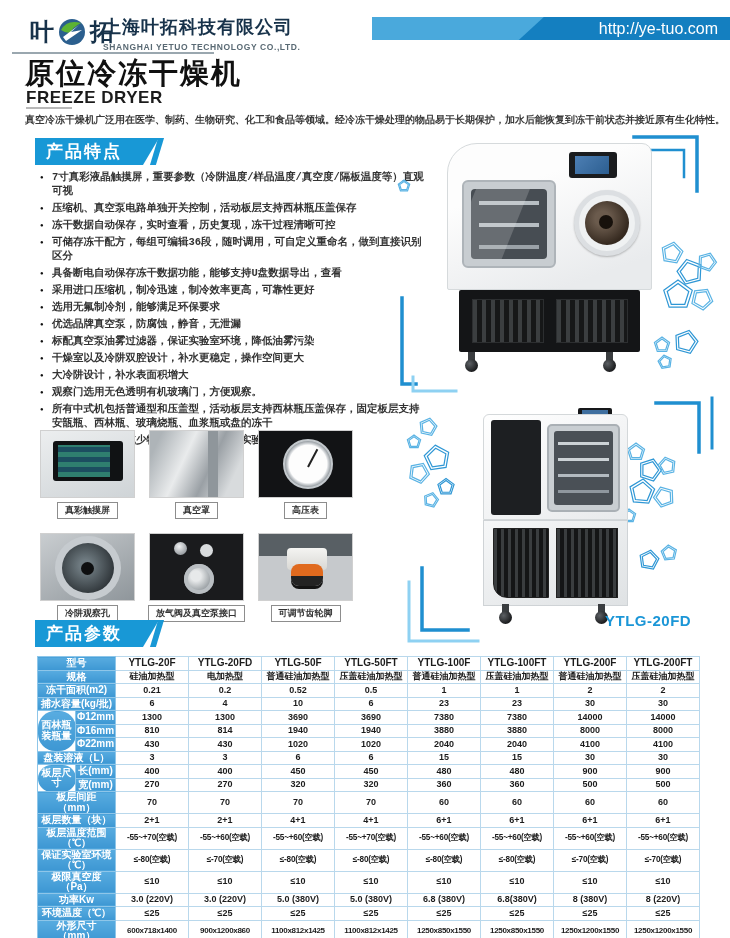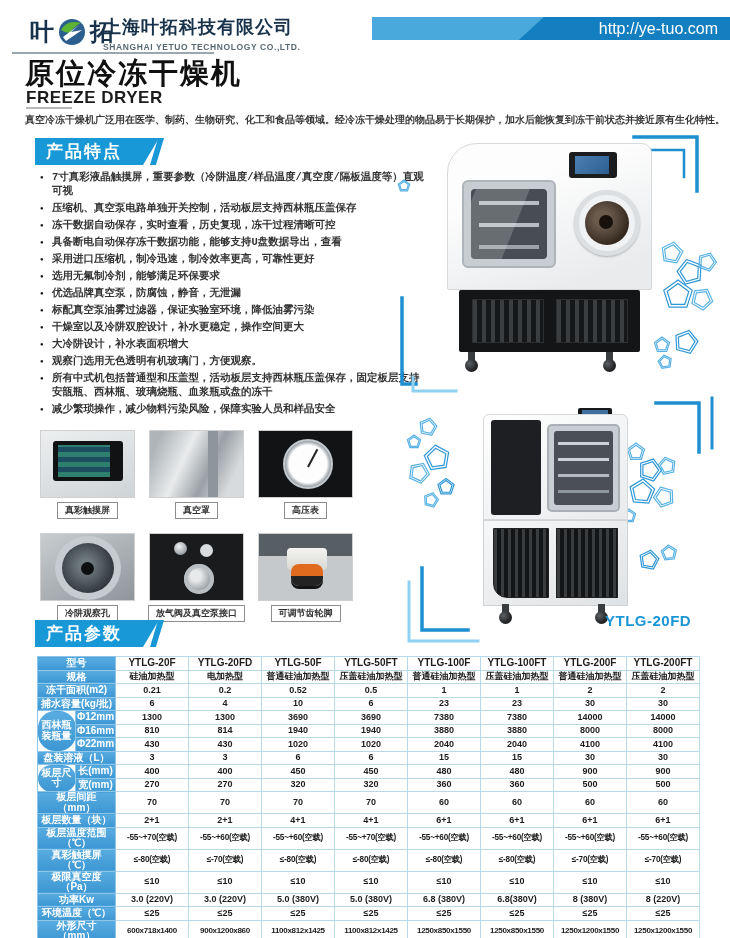--- a/index.html
+++ b/index.html
@@ -183,20 +183,21 @@
   <div class="intro">真空冷冻干燥机广泛用在医学、制药、生物研究、化工和食品等领域。经冷冻干燥处理的物品易于长期保护，加水后能恢复到冻干前状态并接近原有生化特性。</div>
 
   <div class="banner b-feat">
     <div class="banner-text">产品特点</div>
   </div>
   <div class="banner-slash b-feat-s"></div>
   <ul class="features">
       <li>7寸真彩液晶触摸屏，重要参数（冷阱温度/样品温度/真空度/隔板温度等）直观可视</li>
       <li>压缩机、真空泵电路单独开关控制，活动板层支持西林瓶压盖保存</li>
       <li>冻干数据自动保存，实时查看，历史复现，冻干过程清晰可控</li>
+      <li>可储存冻干配方，每组可编辑36段，随时调用，可自定义重命名，做到直接识别区分</li>
       <li>具备断电自动保存冻干数据功能，能够支持U盘数据导出，查看</li>
       <li>采用进口压缩机，制冷迅速，制冷效率更高，可靠性更好</li>
       <li>选用无氟制冷剂，能够满足环保要求</li>
       <li>优选品牌真空泵，防腐蚀，静音，无泄漏</li>
       <li>标配真空泵油雾过滤器，保证实验室环境，降低油雾污染</li>
       <li>干燥室以及冷阱双腔设计，补水更稳定，操作空间更大</li>
       <li>大冷阱设计，补水表面积增大</li>
       <li>观察门选用无色透明有机玻璃门，方便观察。</li>
       <li>所有中式机包括普通型和压盖型，活动板层支持西林瓶压盖保存，固定板层支持安瓿瓶、西林瓶、玻璃烧瓶、血浆瓶或盘的冻干</li>
       <li>减少繁琐操作，减少物料污染风险，保障实验人员和样品安全</li>
@@ -463,21 +464,21 @@
             <td class="val">-55~+70(空载)</td>
             <td class="val">-55~+60(空载)</td>
             <td class="val">-55~+60(空载)</td>
             <td class="val">-55~+70(空载)</td>
             <td class="val">-55~+60(空载)</td>
             <td class="val">-55~+60(空载)</td>
             <td class="val">-55~+60(空载)</td>
             <td class="val">-55~+60(空载)</td>
           </tr>
           <tr class="small">
-            <td class="lab" colspan="2">真彩触摸屏（℃）</td>
+            <td class="lab" colspan="2">保证实验室环境（℃）</td>
             <td class="val">≤-80(空载)</td>
             <td class="val">≤-70(空载)</td>
             <td class="val">≤-80(空载)</td>
             <td class="val">≤-80(空载)</td>
             <td class="val">≤-80(空载)</td>
             <td class="val">≤-80(空载)</td>
             <td class="val">≤-70(空载)</td>
             <td class="val">≤-70(空载)</td>
           </tr>
           <tr>

